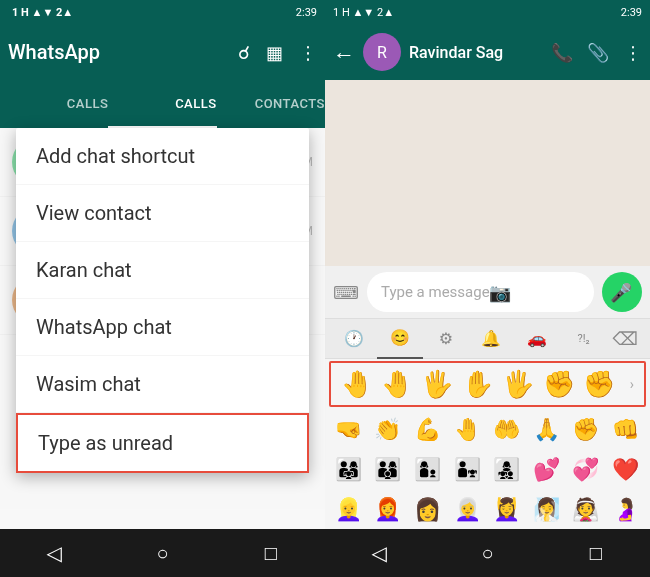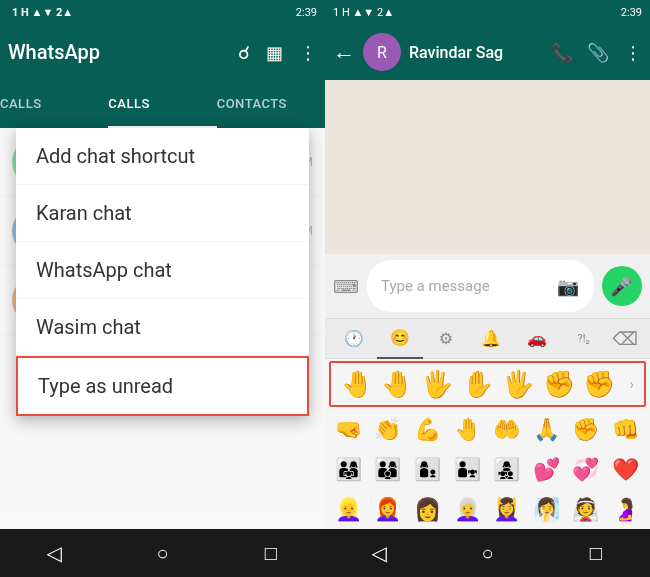--- a/index.html
+++ b/index.html
@@ -69,21 +69,21 @@
     .tabs {
       background: #075e54;
       display: flex;
       height: 48px;
     }
 
     .tab {
       flex: 1;
       display: flex;
       align-items: center;
-      justify-content: flex-start;
+      justify-content: flex-end;
       color: rgba(255,255,255,0.7);
       font-size: 13px;
       font-weight: 500;
       letter-spacing: 0.5px;
       cursor: pointer;
       border-bottom: 2px solid transparent;
     }
 
     .tab.active {
       color: white;
@@ -288,22 +288,21 @@
       cursor: pointer;
     }
 
     .message-input {
       flex: 1;
       background: white;
       border-radius: 24px;
       padding: 20px 14px;
       display: flex;
       align-items: center;
-      justify-content: space-between;
-      height: 52px;
+      height: 40px;
     }
 
     .input-placeholder {
       color: #aaa;
       font-size: 15px;
     }
 
     .camera-icon {
       color: #888;
       font-size: 18px;
@@ -445,20 +444,23 @@
         <div class="chat-name">Ravindar Sag</div>
         <div class="chat-preview"></div>
       </div>
       <div class="chat-time"></div>
     </div>
   </div>
 
   <div class="context-menu">
     <div class="menu-item">
       <span>Add chat shortcut</span>
+    </div>
+    <div class="menu-item">
+      <span>View contact</span>
     </div>
     <div class="menu-item">
       <span>Karan chat</span>
     </div>
     <div class="menu-item">
       <span>WhatsApp chat</span>
     </div>
     <div class="menu-item">
       <span>Wasim chat</span>
     </div>

